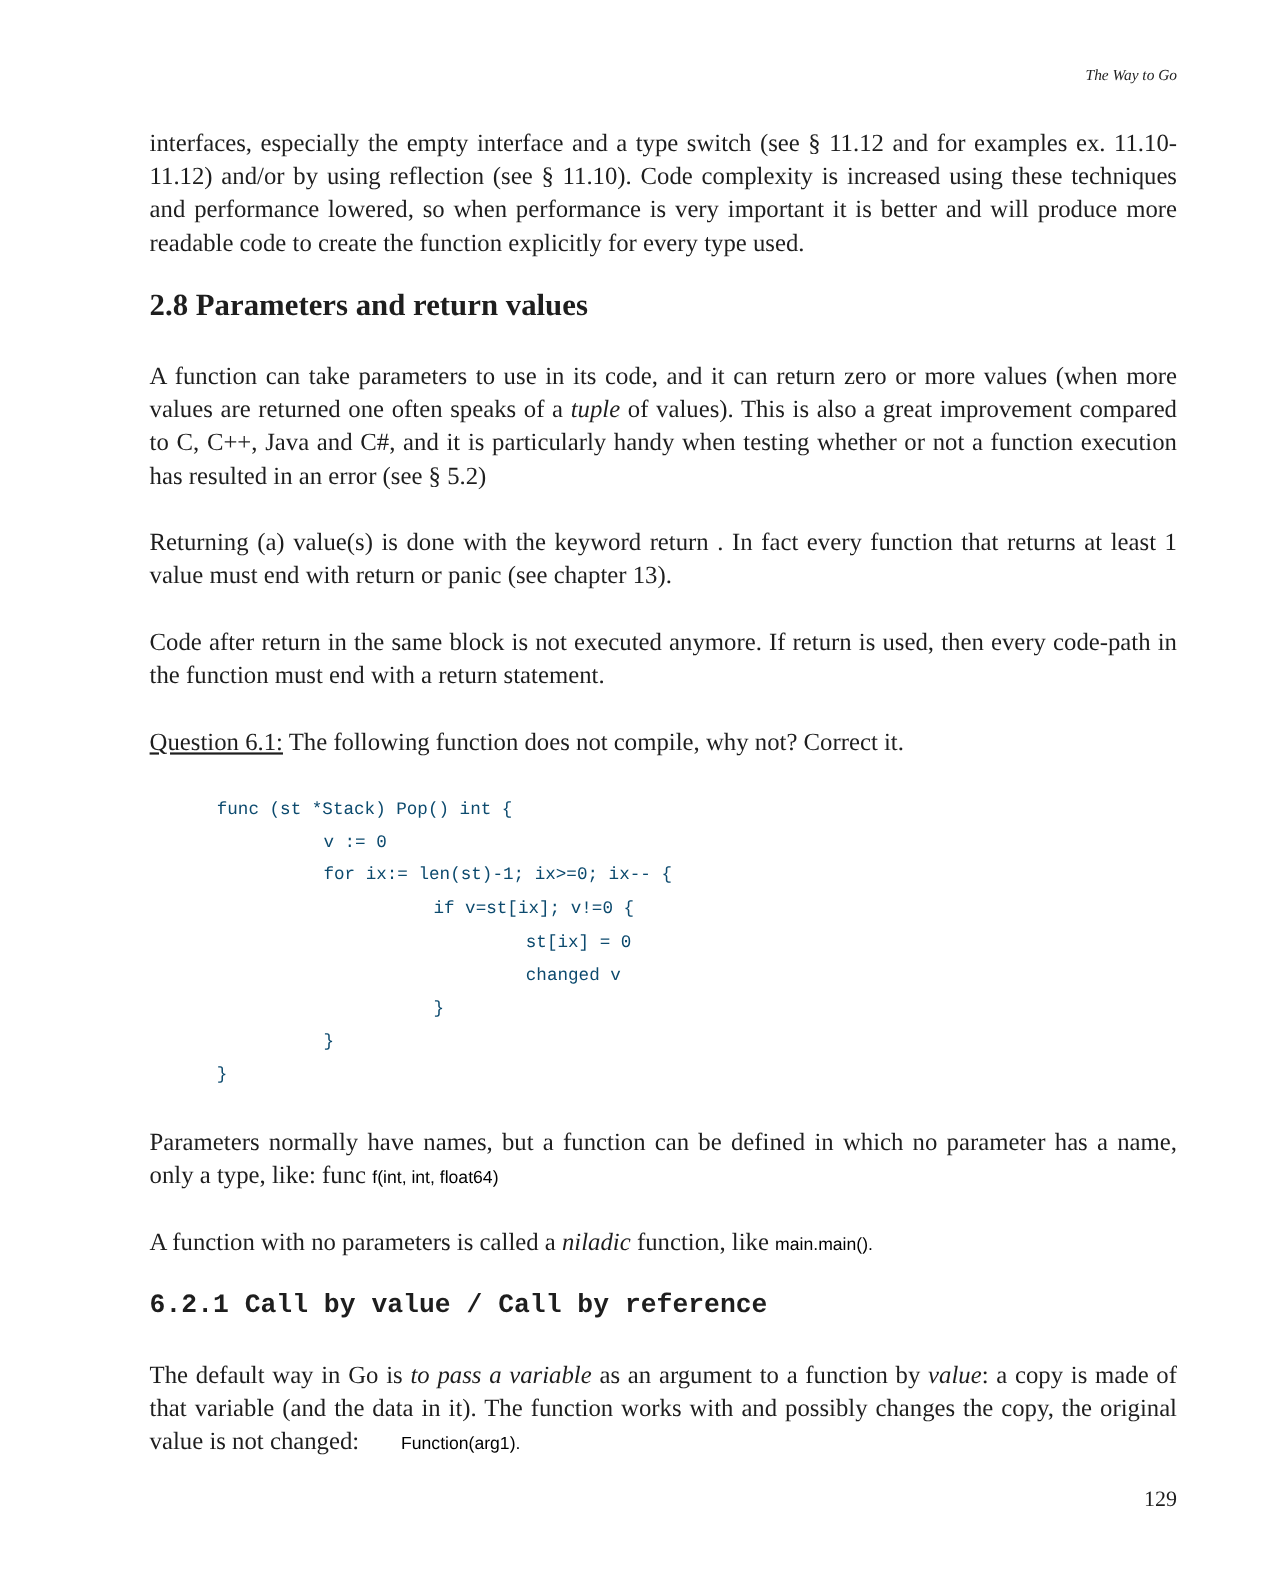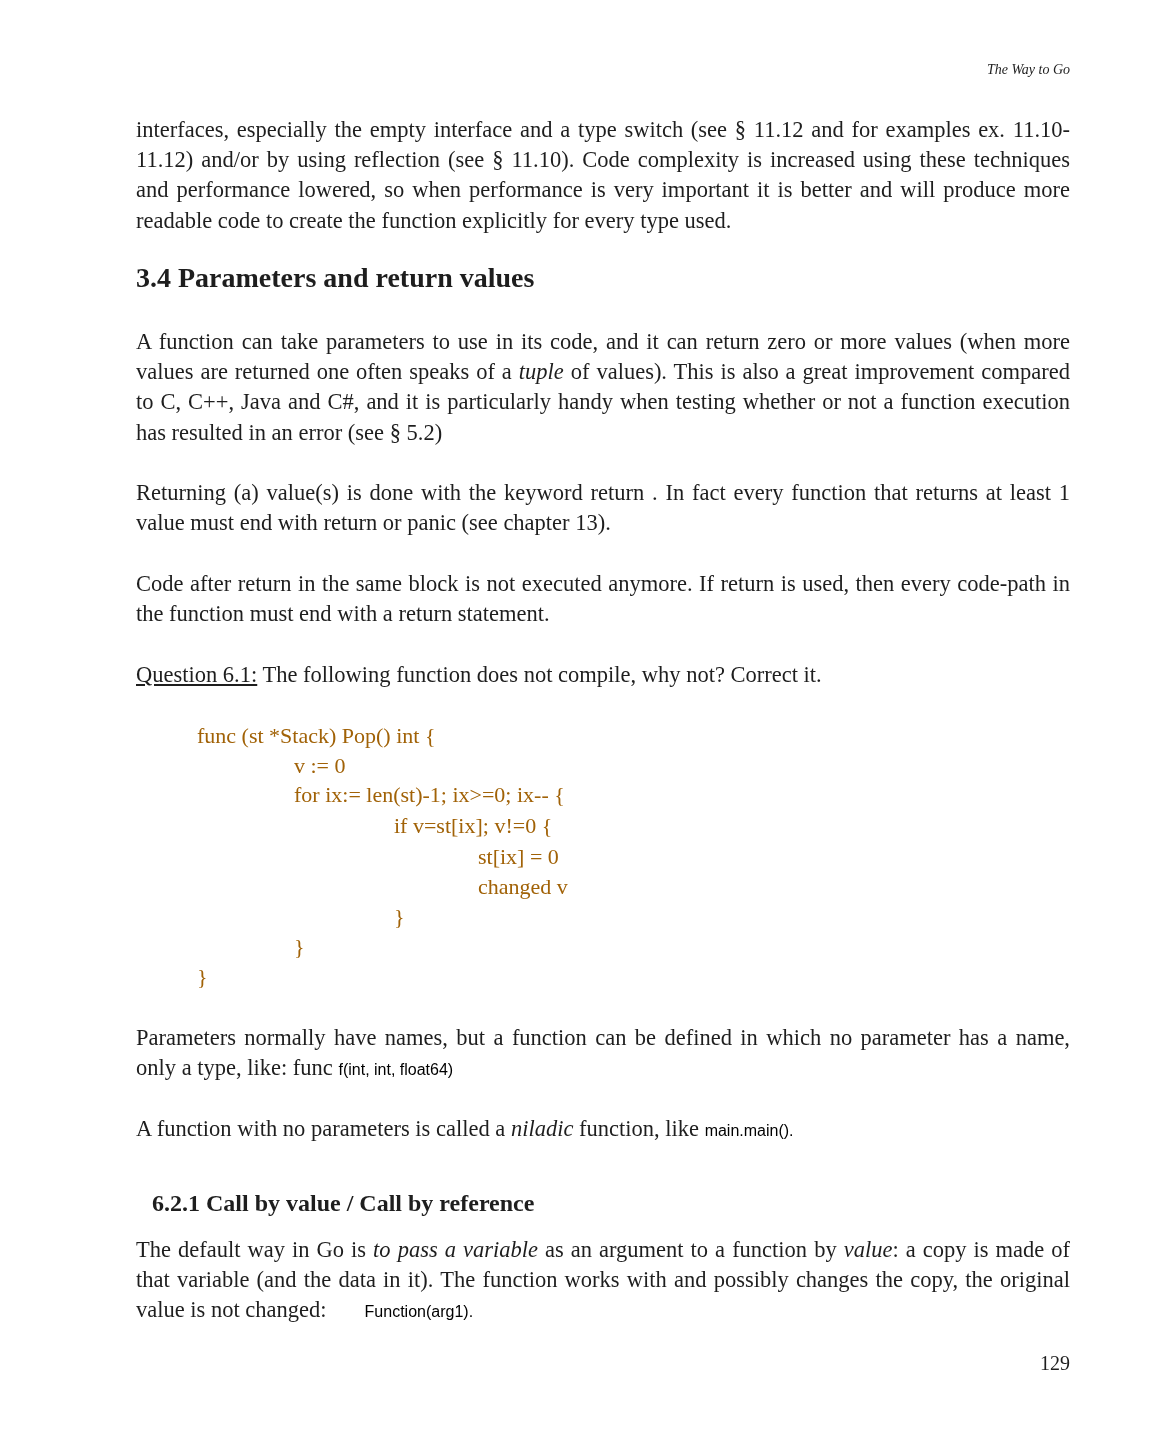--- a/index.html
+++ b/index.html
@@ -44,34 +44,35 @@
       left: 0;
       font-weight: bold;
       font-size: 28px;
       margin: 0;
     }
     .h3 {
       position: absolute;
       left: 0;
       font-weight: bold;
       font-size: 24px;
-      margin: 16px;
+      margin: 0;
+      font-family: Liberation Mono, monospace;
     }
     .mono {
       font-family: Liberation Sans, sans-serif;
       font-size: 16px;
       color: #000000;
     }
     .code-line {
       position: absolute;
-      font-family: Liberation Serif, serif;
-      font-size: 22px;
+      font-family: Liberation Mono, monospace;
+      font-size: 16px;
       line-height: 30px;
       white-space: pre;
-      color: #a16207;
+      color: #0c4a6e;
     }
     .underline { text-decoration: underline; }
     .page-number {
       position: absolute;
       top: 1352px;
       left: 0;
       width: 934px;
       text-align: right;
       font-size: 20px;
     }
@@ -79,21 +80,21 @@
   </style>
 </head>
 <body>
 
 <div class="page">
 
   <div class="running-head">The Way to Go</div>
 
   <p class="para" style="top:115px;">interfaces, especially the empty interface and a type switch (see § 11.12 and for examples ex. 11.10-11.12) and/or by using reflection (see § 11.10). Code complexity is increased using these techniques and performance lowered, so when performance is very important it is better and will produce more readable code to create the function explicitly for every type used.</p>
 
-  <h2 class="h2" style="top:262px;">3.4 Parameters and return values</h2>
+  <h2 class="h2" style="top:262px;">2.8 Parameters and return values</h2>
 
   <p class="para" style="top:327px;"><span>A function can take parameters to use in its code, and it can return zero or more values (when more values are returned one often speaks of a </span><em>tuple</em><span> of values). This is also a great improvement compared to C, C++, Java and C#, and it is particularly handy when testing whether or not a function execution has resulted in an error (see § 5.2)</span></p>
 
   <p class="para" style="top:478px;">Returning (a) value(s) is done with the keyword return . In fact every function that returns at least 1 value must end with return or panic (see chapter 13).</p>
 
   <p class="para" style="top:569px;">Code after return in the same block is not executed anymore. If return is used, then every code-path in the function must end with a return statement.</p>
 
   <p class="para" style="top:660px;"><span class="underline">Question 6.1:</span><span> The following function does not compile, why not? Correct it.</span></p>
 
   <div>

